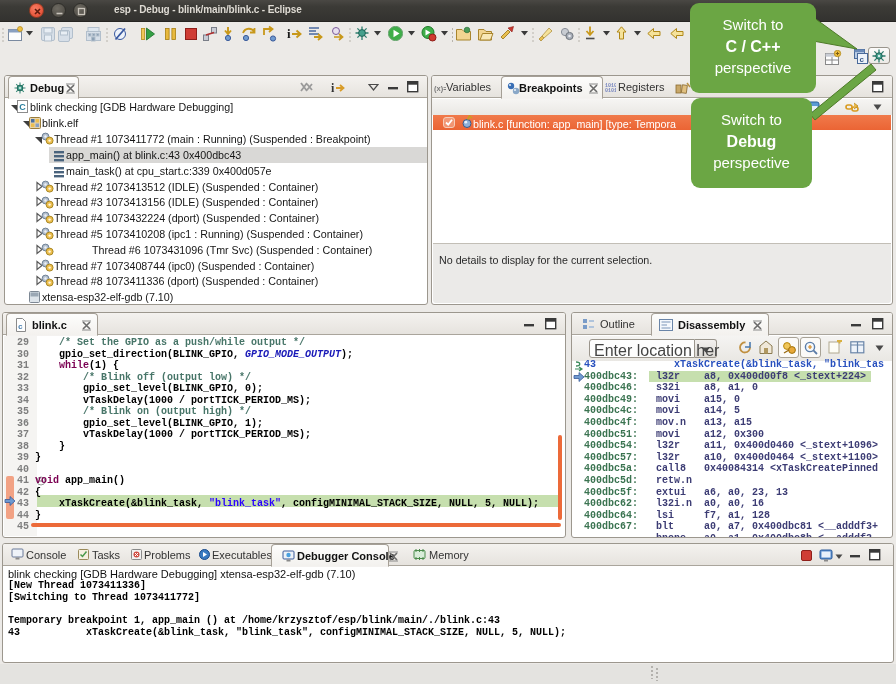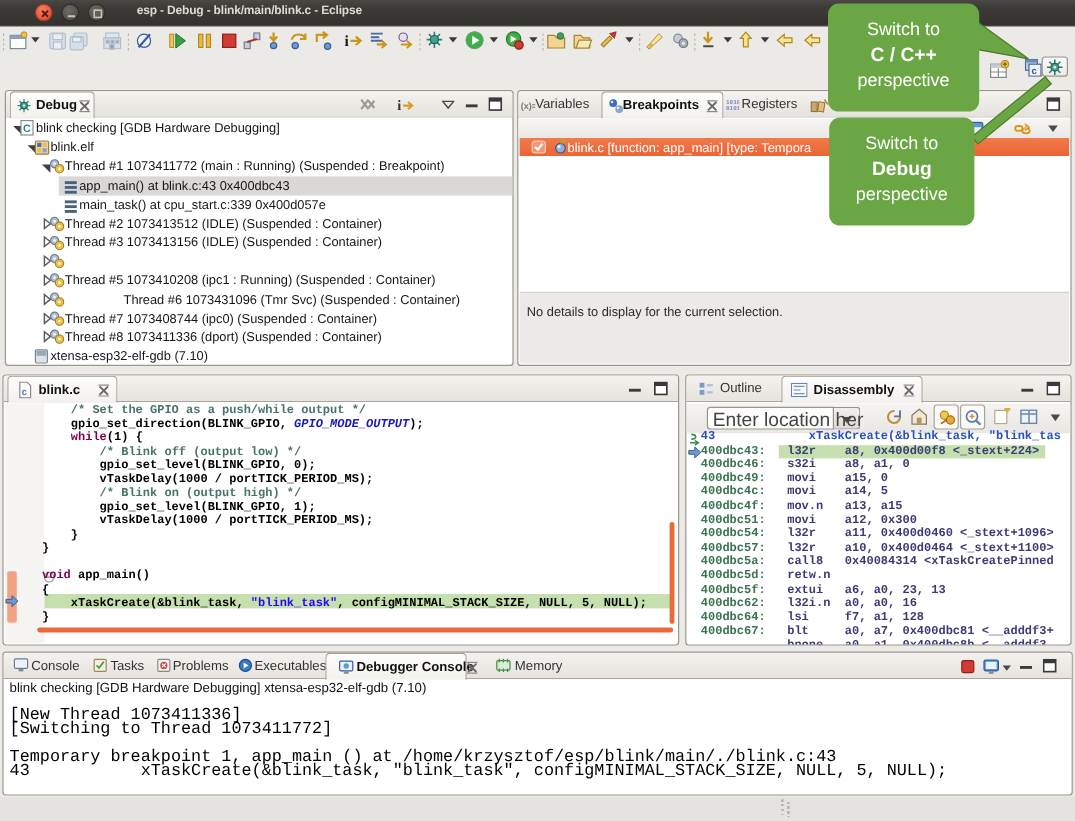--- a/index.html
+++ b/index.html
@@ -279,22 +279,23 @@
     </svg>
     <div id="debug-tree" class="abs" style="left:0;top:23px;right:0;bottom:0;overflow:hidden;">
       <div class="abs" style="left:44px;top:48px;width:383px;height:16px;background:#d9d8d6;"></div>
       <div class="trow" style="left:25px;top:2px;">blink checking [GDB Hardware Debugging]</div>
       <div class="trow" style="left:37px;top:18px;">blink.elf</div>
       <div class="trow" style="left:49px;top:34px;">Thread #1 1073411772 (main : Running) (Suspended : Breakpoint)</div>
       <div class="trow" style="left:61px;top:50px;">app_main() at blink.c:43 0x400dbc43</div>
       <div class="trow" style="left:61px;top:66px;">main_task() at cpu_start.c:339 0x400d057e</div>
       <div class="trow" style="left:49px;top:82px;">Thread #2 1073413512 (IDLE) (Suspended : Container)</div>
       <div class="trow" style="left:49px;top:97px;">Thread #3 1073413156 (IDLE) (Suspended : Container)</div>
+      <div class="trow" style="left:49px;top:113px;">Thread #4 1073432224 (dport) (Suspended : Container)</div>
       <div class="trow" style="left:49px;top:129px;">Thread #5 1073410208 (ipc1 : Running) (Suspended : Container)</div>
-      <div class="trow" style="left:60px;top:145px;padding-left:38px;">Thread #6 1073431096 (Tmr Svc) (Suspended : Container)</div>
+      <div class="trow" style="left:49px;top:145px;padding-left:38px;">Thread #6 1073431096 (Tmr Svc) (Suspended : Container)</div>
       <div class="trow" style="left:49px;top:161px;">Thread #7 1073408744 (ipc0) (Suspended : Container)</div>
       <div class="trow" style="left:49px;top:176px;">Thread #8 1073411336 (dport) (Suspended : Container)</div>
       <div class="trow" style="left:37px;top:192px;">xtensa-esp32-elf-gdb (7.10)</div>
       <svg class="abs" style="left:0;top:0;" width="424" height="206" viewBox="0 0 424 206">
 
         <g fill="#3f3f3f">
           <path d="M6 6 l7 0 0 7 z"></path>
           <path d="M18 22 l7 0 0 7 z"></path>
           <path d="M30 38 l7 0 0 7 z"></path>
         </g>
@@ -454,20 +455,37 @@
       <div class="abs" style="left:34px;top:159px;width:522px;height:11.6px;background:#c6dfae;"></div>
 
       <svg class="abs" style="left:33px;top:140px;" width="10" height="10" viewBox="0 0 10 10">
         <circle cx="5" cy="5" r="4" fill="#fdfdfd" stroke="#9a9a9a"></circle>
         <path d="M2.7 5 H7.3" stroke="#7a7a7a"></path>
       </svg>
 
       <svg class="abs" style="left:1px;top:159px;" width="12" height="12" viewBox="0 0 12 12">
         <path d="M1 4.5 H6 V1.5 L11 6 L6 10.5 V7.5 H1 Z" fill="#6f9ad0" stroke="#3a5a9a" stroke-width="0.8"></path>
       </svg>
+      <pre style="position:absolute;left:7px;top:1px;font-size:10px;font-weight:bold;line-height:11.5px;color:#7e7e7e;text-align:right;width:19px;">29
+30
+31
+32
+33
+34
+35
+36
+37
+38
+39
+40
+41
+42
+43
+44
+45</pre>
       <pre id="code" style="position:absolute;left:32px;top:1px;font-size:10px;font-weight:bold;line-height:11.5px;color:#000;"><span class="cmt">    /* Set the GPIO as a push/while output */</span>
     gpio_set_direction(BLINK_GPIO, <span class="mac">GPIO_MODE_OUTPUT</span>);
     <span class="kw">while</span>(1) {
         <span class="cmt">/* Blink off (output low) */</span>
         gpio_set_level(BLINK_GPIO, 0);
         vTaskDelay(1000 / portTICK_PERIOD_MS);
         <span class="cmt">/* Blink on (output high) */</span>
         gpio_set_level(BLINK_GPIO, 1);
         vTaskDelay(1000 / portTICK_PERIOD_MS);
     }
@@ -644,21 +662,21 @@
     </svg>
     <svg class="abs" style="right:32px;top:8px;" width="11" height="7" viewBox="0 0 11 7">
       <rect x="0" y="3" width="10" height="2.4" fill="#3a3a3a"></rect>
     </svg>
     <svg class="abs" style="right:12px;top:5px;" width="12" height="12" viewBox="0 0 12 12">
       <rect x="0.7" y="0.7" width="10" height="10" fill="#fff" stroke="#3a3a3a" stroke-width="1.4"></rect>
       <rect x="0.7" y="0.7" width="10" height="3" fill="#3a3a3a"></rect>
     </svg>
     <div id="con-body" class="abs" style="left:0;top:23px;right:0;bottom:0;overflow:hidden;">
       <div class="abs" style="left:5px;top:1px;font-size:11px;color:#111;">blink checking [GDB Hardware Debugging] xtensa-esp32-elf-gdb (7.10)</div>
-      <pre style="position:absolute;left:5px;top:13px;font-size:14px;font-weight:normal;line-height:11.7px;color:#000;margin-top:11px;">[New Thread 1073411336]
+      <pre style="position:absolute;left:5px;top:13px;font-size:10px;font-weight:bold;line-height:11.7px;color:#000;">[New Thread 1073411336]
 [Switching to Thread 1073411772]
 
 Temporary breakpoint 1, app_main () at /home/krzysztof/esp/blink/main/./blink.c:43
 43           xTaskCreate(&amp;blink_task, "blink_task", configMINIMAL_STACK_SIZE, NULL, 5, NULL);</pre>
     </div>
   </div>
 
   <div class="abs" style="left:0;top:664px;width:896px;height:20px;background:#e4e3e0;"></div>
   <div class="abs" style="left:651px;top:666px;width:2px;height:13px;background:repeating-linear-gradient(#b3b1ad 0 2px, transparent 2px 4px);"></div>
   <div class="abs" style="left:656px;top:668px;width:2px;height:13px;background:repeating-linear-gradient(#b3b1ad 0 2px, transparent 2px 4px);"></div>

